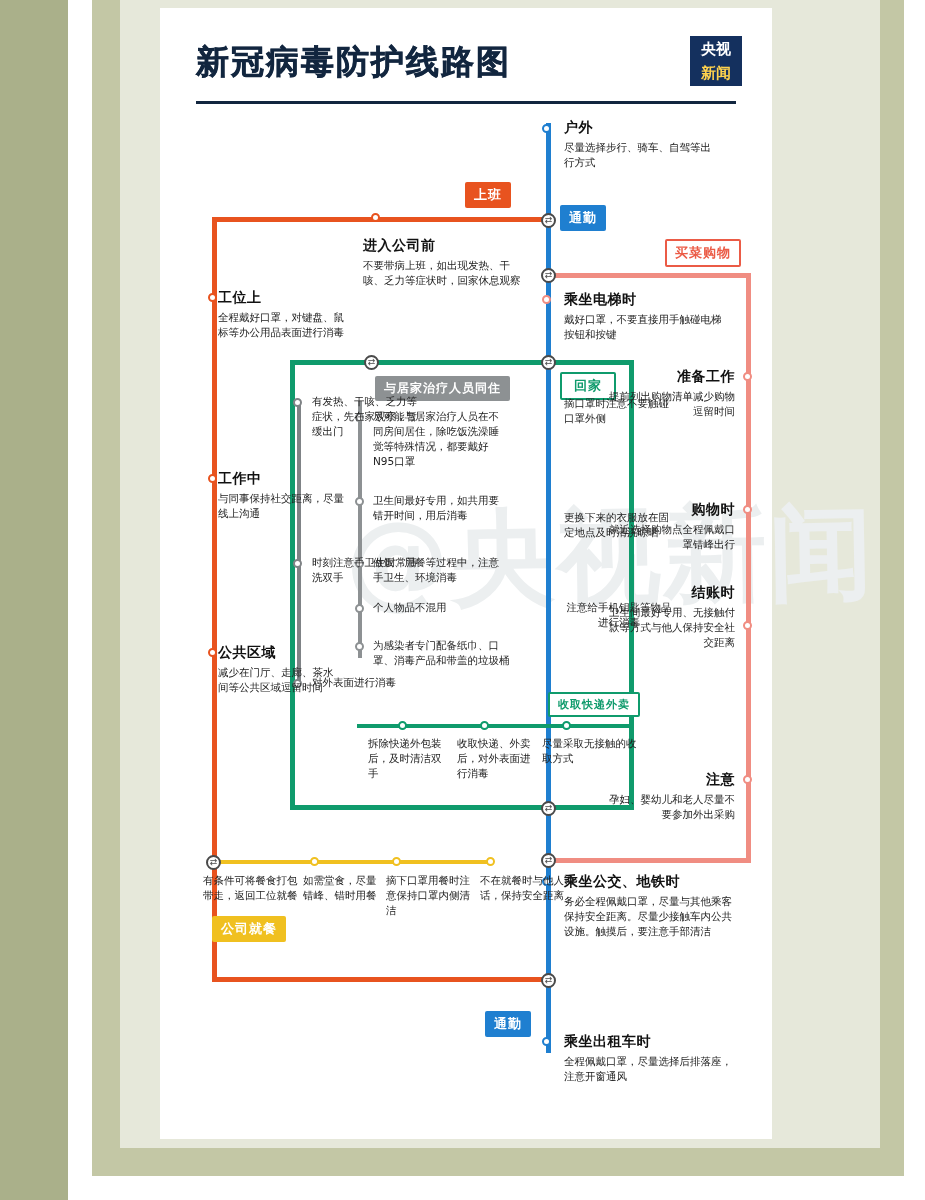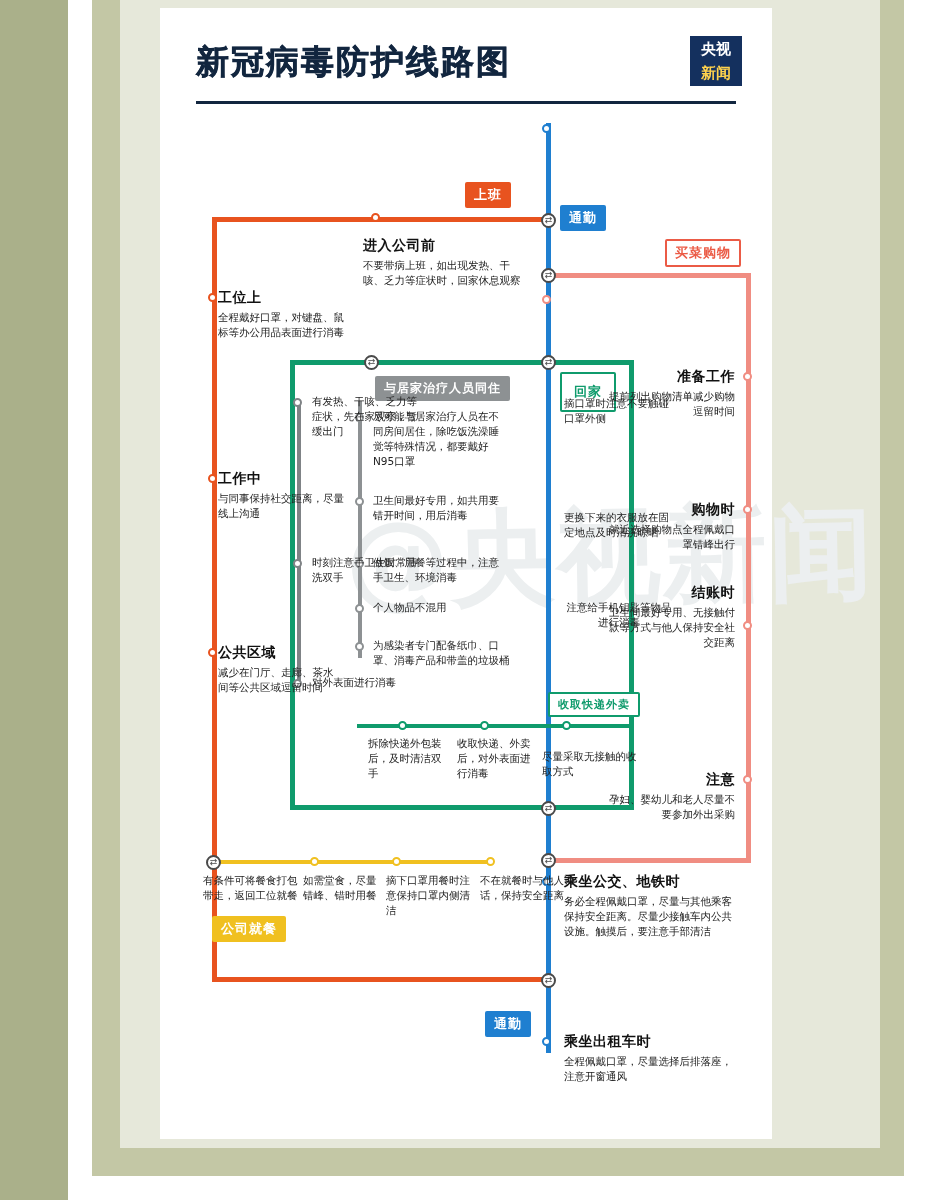--- a/index.html
+++ b/index.html
@@ -196,26 +196,30 @@
     <div class="xfer" style="left:381px; top:347px;">⇄</div>
     <div class="xfer" style="left:204px; top:347px;">⇄</div>
     <div class="xfer" style="left:381px; top:793px;">⇄</div>
     <div class="xfer" style="left:381px; top:845px;">⇄</div>
     <div class="xfer" style="left:46px; top:847px;">⇄</div>
     <div class="xfer" style="left:381px; top:965px;">⇄</div>
 
     <div class="tag" style="left:400px; top:197px; background:#1f7fd0;">通勤</div>
     <div class="tag" style="left:305px; top:174px; background:#e8531f;">上班</div>
     <div class="tag outline" style="left:505px; top:231px;">买菜购物</div>
-    <div class="tag" style="left:400px; top:364px; background:#ffffff; color:#0f9b6c; border:2px solid #0f9b6c; padding:9px 12px;">回家</div>
+    <div class="tag" style="left:400px; top:364px; background:#ffffff; color:#0f9b6c; border:2px solid #0f9b6c; padding:3px 12px;">回家</div>
     <div class="tag gray" style="left:215px; top:368px; font-size:12px;">与居家治疗人员同住</div>
     <div class="tag green" style="left:388px; top:684px;">收取快递外卖</div>
     <div class="tag" style="left:52px; top:908px; background:#f0c020;">公司就餐</div>
     <div class="tag" style="left:325px; top:1003px; background:#1f7fd0;">通勤</div>
 
+    <div class="blk" style="left:404px; top:111px; width:150px;">
+      <div class="hd">户外</div>
+      <div class="bd">尽量选择步行、骑车、自驾等出行方式</div>
+    </div>
 
     <div class="blk" style="left:203px; top:229px; width:165px;">
       <div class="hd">进入公司前</div>
       <div class="bd">不要带病上班，如出现发热、干咳、乏力等症状时，回家休息观察</div>
     </div>
 
     <div class="blk" style="left:58px; top:462px; width:128px;">
       <div class="hd">工作中</div>
       <div class="bd">与同事保持社交距离，尽量线上沟通</div>
     </div>
@@ -223,20 +227,24 @@
     <div class="blk" style="left:58px; top:281px; width:130px;">
       <div class="hd">工位上</div>
       <div class="bd">全程戴好口罩，对键盘、鼠标等办公用品表面进行消毒</div>
     </div>
 
     <div class="blk" style="left:58px; top:636px; width:120px;">
       <div class="hd">公共区域</div>
       <div class="bd">减少在门厅、走廊、茶水间等公共区域逗留时间</div>
     </div>
 
+    <div class="blk" style="left:404px; top:283px; width:160px;">
+      <div class="hd">乘坐电梯时</div>
+      <div class="bd">戴好口罩，不要直接用手触碰电梯按钮和按键</div>
+    </div>
 
     <div class="blk r" style="left:440px; top:360px; width:135px;">
       <div class="hd">准备工作</div>
       <div class="bd">提前列出购物清单减少购物逗留时间</div>
     </div>
 
     <div class="blk r" style="left:440px; top:493px; width:135px;">
       <div class="hd">购物时</div>
       <div class="bd">就近选择购物点全程佩戴口罩错峰出行</div>
     </div>
@@ -296,21 +304,21 @@
     <div class="blk" style="left:404px; top:592px; width:110px;text-align:center;">
       <div class="bd">注意给手机钥匙等物品进行消毒</div>
     </div>
 
     <div class="blk" style="left:208px; top:728px; width:80px;">
       <div class="bd">拆除快递外包装后，及时清洁双手</div>
     </div>
     <div class="blk" style="left:297px; top:728px; width:78px;">
       <div class="bd">收取快递、外卖后，对外表面进行消毒</div>
     </div>
-    <div class="blk" style="left:382px; top:728px; width:95px;margin-top:13px;">
+    <div class="blk" style="left:382px; top:728px; width:95px;">
       <div class="bd">尽量采取无接触的收取方式</div>
     </div>
 
     <div class="blk" style="left:43px; top:865px; width:95px;">
       <div class="bd">有条件可将餐食打包带走，返回工位就餐</div>
     </div>
     <div class="blk" style="left:143px; top:865px; width:80px;">
       <div class="bd">如需堂食，尽量错峰、错时用餐</div>
     </div>
     <div class="blk" style="left:226px; top:865px; width:90px;">

